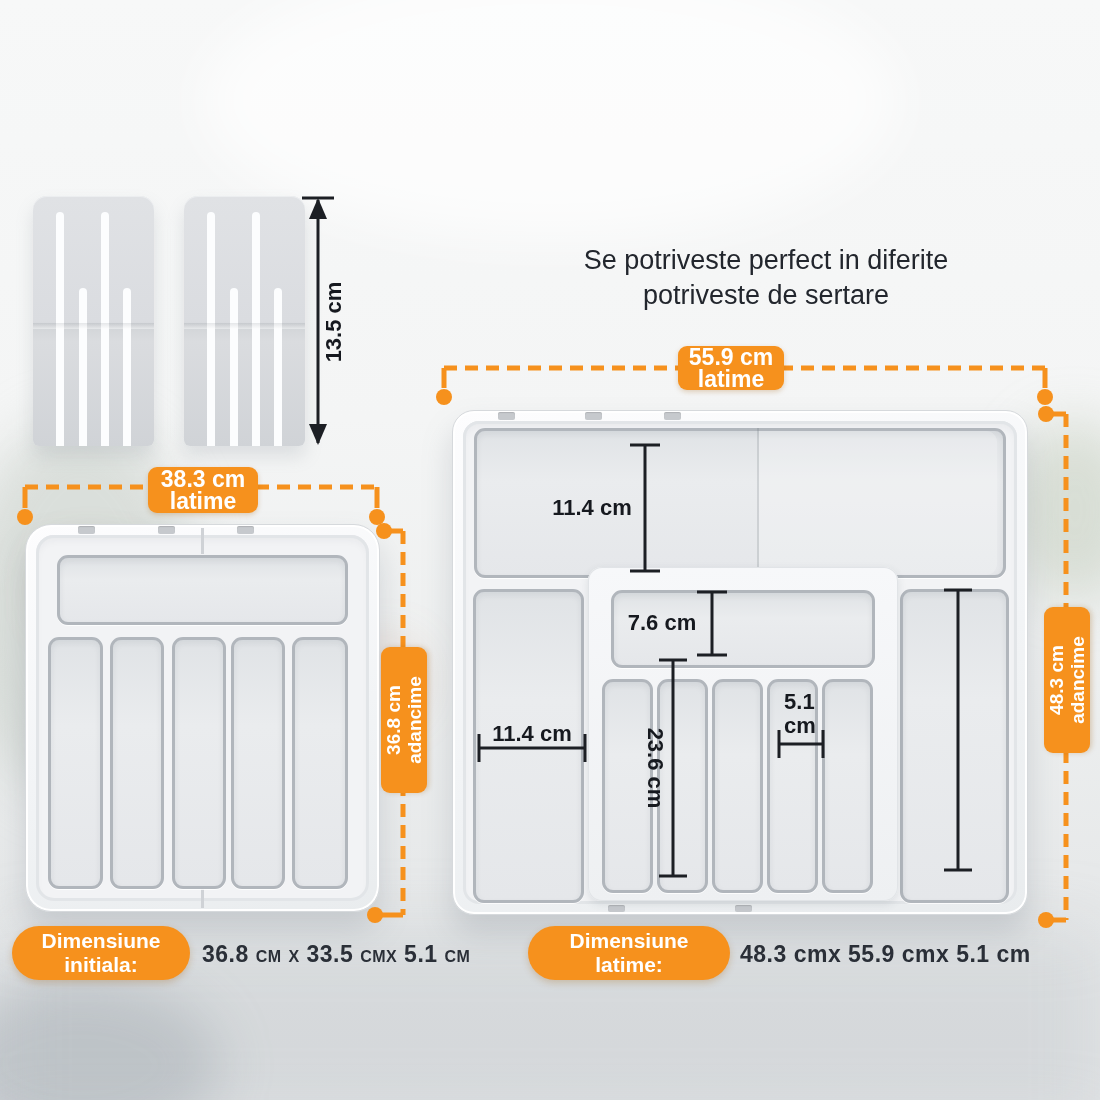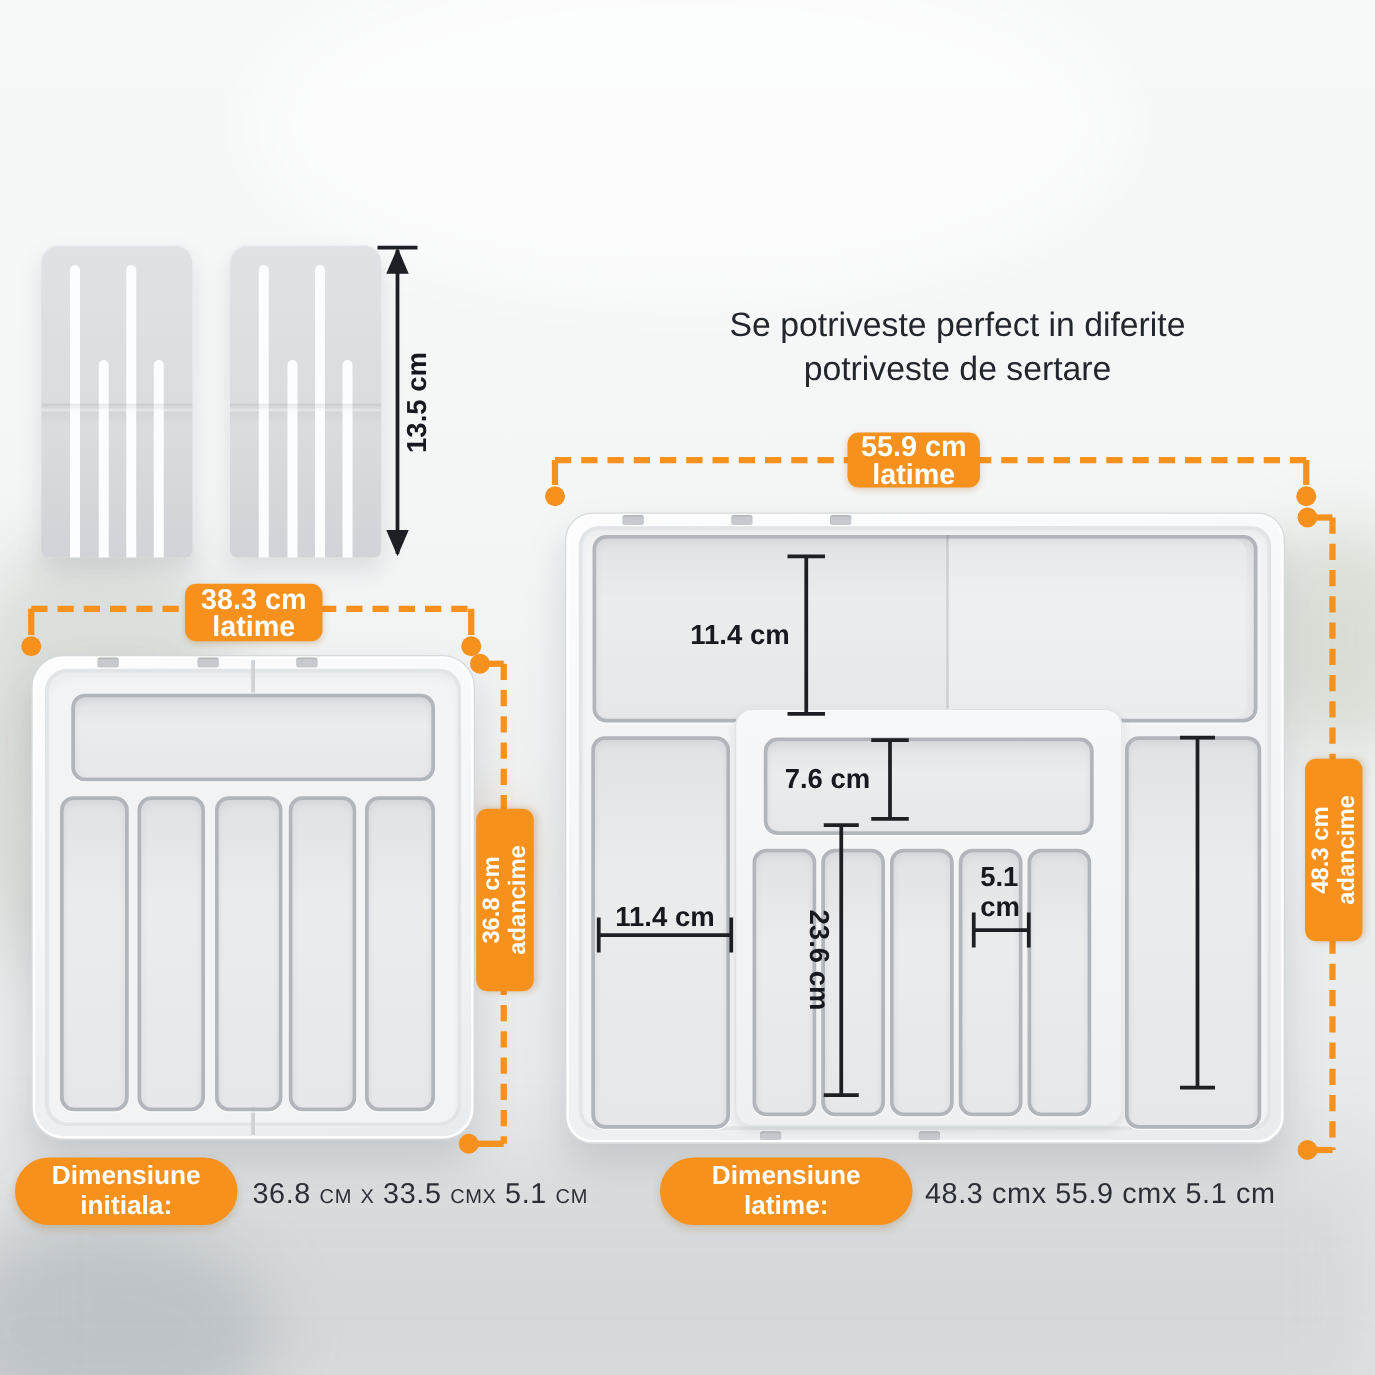--- a/index.html
+++ b/index.html
@@ -23,21 +23,21 @@
   .badge{position:absolute;background:#f6911d;color:#fff;border-radius:9px;
          display:flex;flex-direction:column;align-items:center;justify-content:center;
          font-size:23px;line-height:22px;font-weight:bold;text-align:center;
          box-shadow:0 2px 5px rgba(160,90,10,.25);}
   .badge.rot{transform:translate(-50%,-50%) rotate(-90deg);}
 
   .pill{position:absolute;background:#f6911d;color:#fff;border-radius:27px;
         display:flex;flex-direction:column;align-items:center;justify-content:center;
         font-size:21px;line-height:24px;font-weight:bold;text-align:center;
         box-shadow:0 3px 7px rgba(160,90,10,.25);}
-  .dimvalue{position:absolute;font-size:23px;font-weight:normal;color:#2a2f37;
+  .dimvalue{position:absolute;font-size:23px;font-weight:bold;color:#2a2f37;
             letter-spacing:.5px;white-space:nowrap;}
   .smallcaps{font-variant:small-caps;}
 
   
   .comb{position:absolute;width:121px;height:250px;border-radius:14px 14px 6px 6px;
         background:linear-gradient(180deg,#e0e2e5 0%,#dadce0 50%,#d3d6d9 53%,#dadcdf 58%,#d0d3d7 100%);
         box-shadow:0 10px 18px rgba(125,133,143,.20),inset 0 1px 0 #eceef0;}
   .comb:after{content:"";position:absolute;left:0;right:0;top:127px;height:6px;
         background:linear-gradient(180deg,rgba(90,96,104,.14),rgba(255,255,255,.45));}
   .cslot{position:absolute;width:8px;background:#fcfdfe;border-radius:4px 4px 0 0;bottom:0;}

